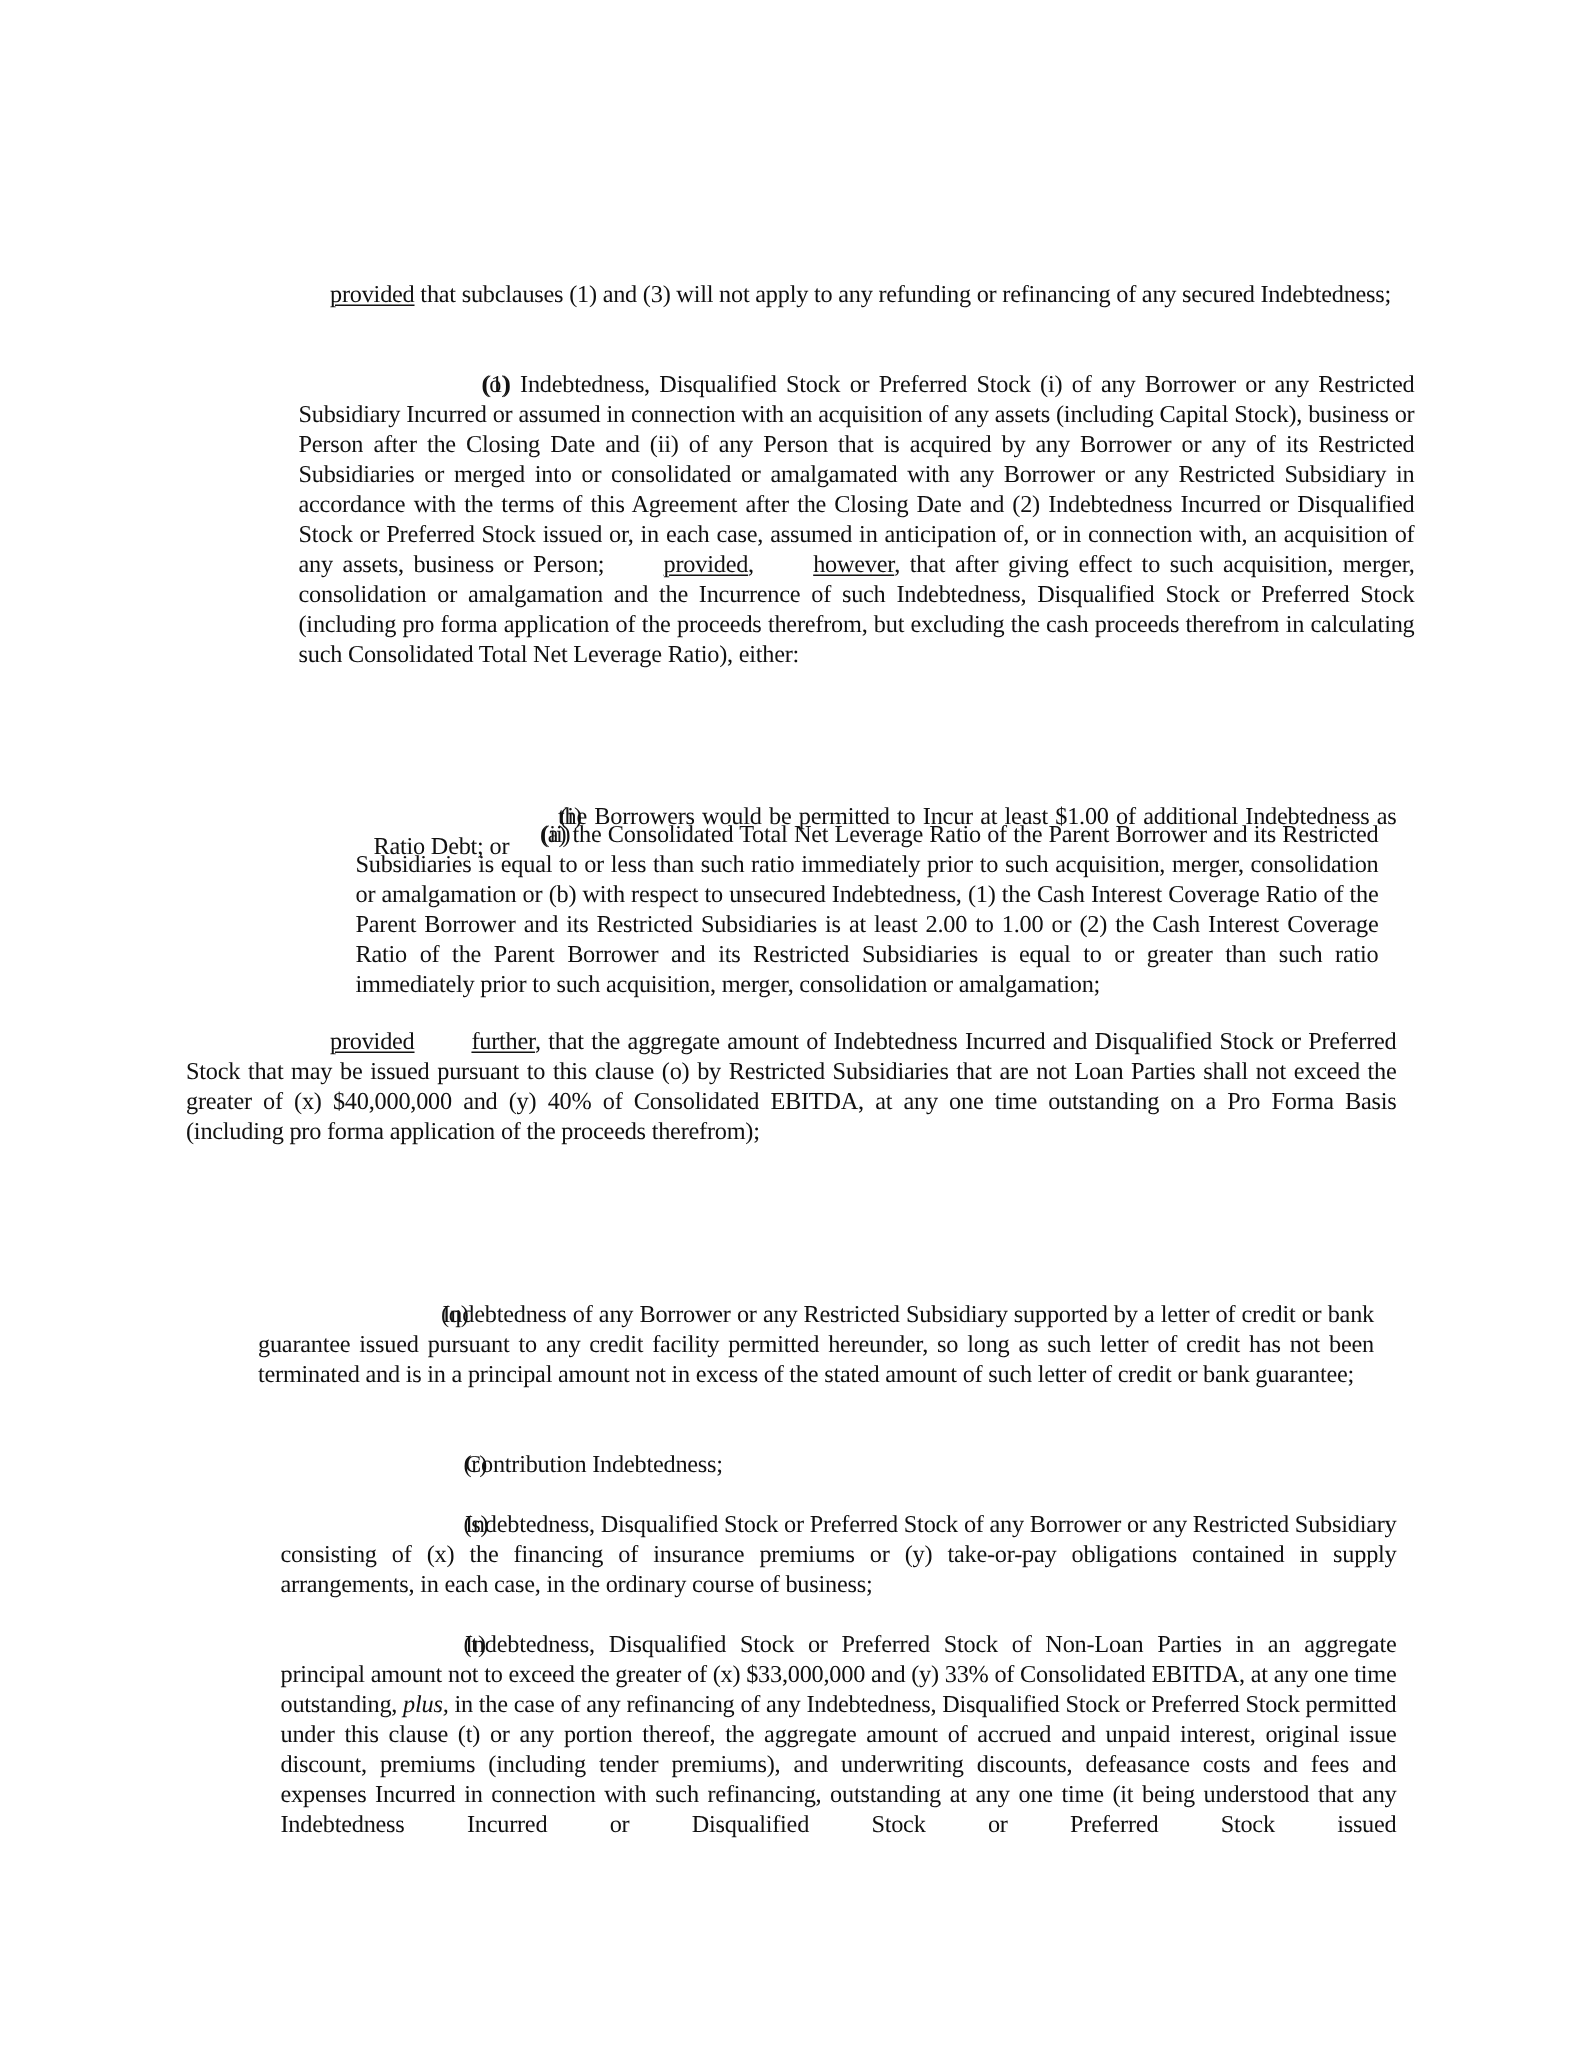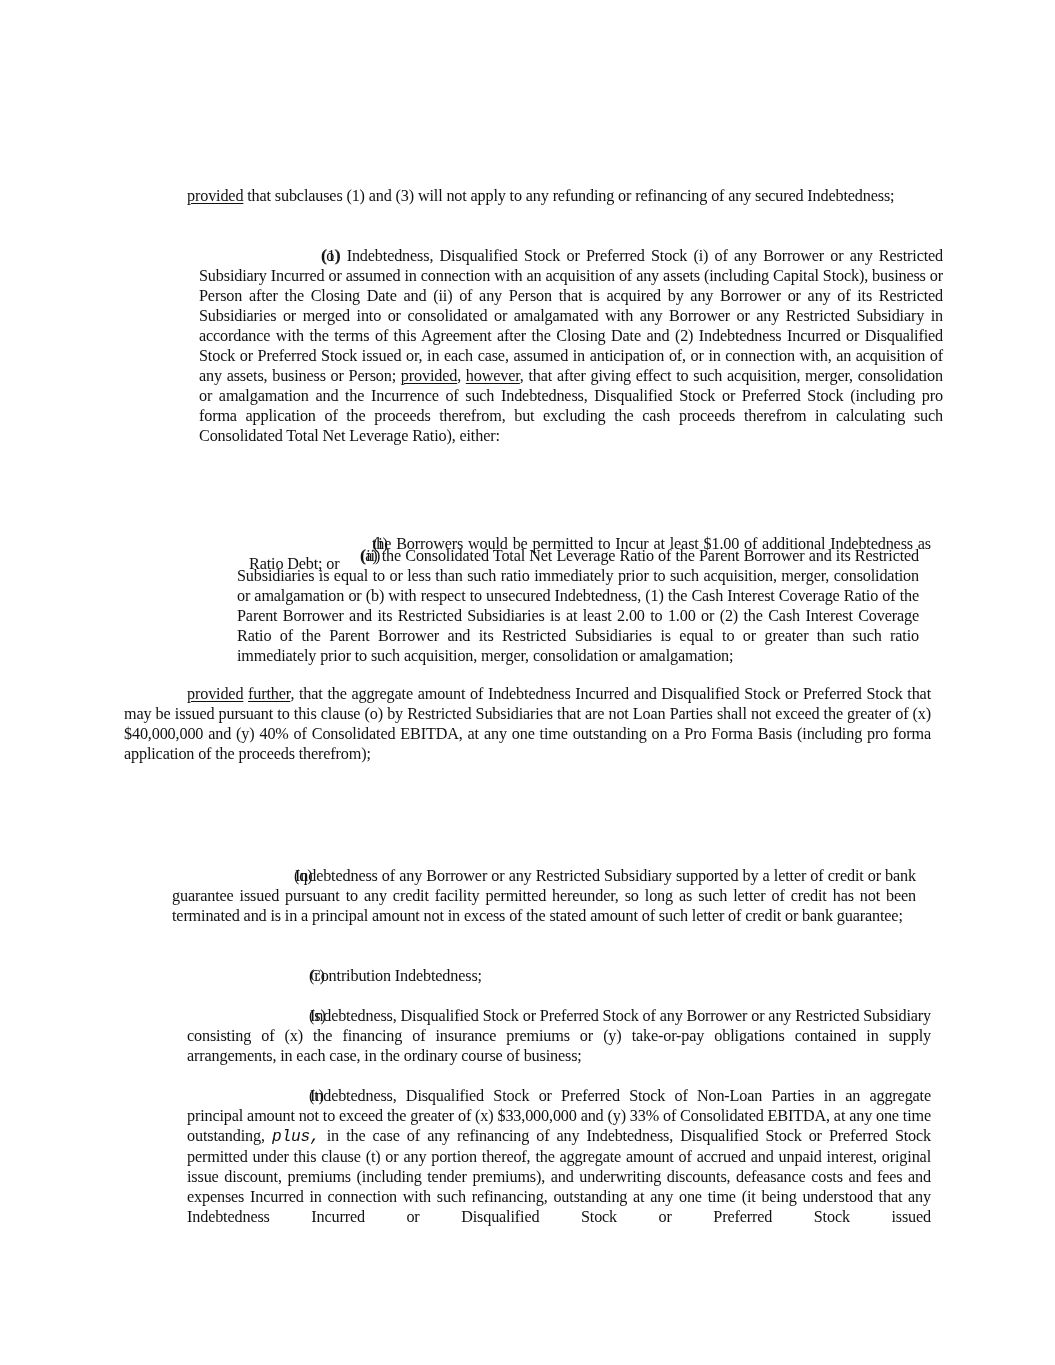--- a/index.html
+++ b/index.html
@@ -24,22 +24,22 @@
       width: 1055px;
       height: 1365px;
     }
     .para {
       position: absolute;
       margin: 0;
       text-align: justify;
       text-align-last: left;
       letter-spacing: -0.15px;
     }
-    .u { text-decoration: underline; text-underline-offset: 2px; text-decoration-thickness: 1px; }
-    .i { font-style: italic; font-family: Liberation Mono, monospace; }
+    .u { text-decoration: underline; text-underline-offset: 2px; text-decoration-thickness: 1px; margin-left: 33px; }
+    .i { font-style: italic; }
     .lbl { display: inline-block; }
 
     
     #p-cont      { left: 249px; top: 126px; width: 682px; }
     #p-prov1     { left: 187px; top: 186px; width: 744px; }
     #p-o         { left: 199px; top: 246px; width: 744px; text-indent: 61px; }
     #p-o-i       { left: 249px; top: 498px; width: 682px; text-indent: 62px; margin-top: 36px; }
     #p-o-ii      { left: 237px; top: 546px; width: 682px; text-indent: 62px; }
     #p-prov2     { left: 124px; top: 684px; width: 807px; text-indent: 63px; }
     #p-p         { left: 187px; top: 806px; width: 744px; text-indent: 61px; }

